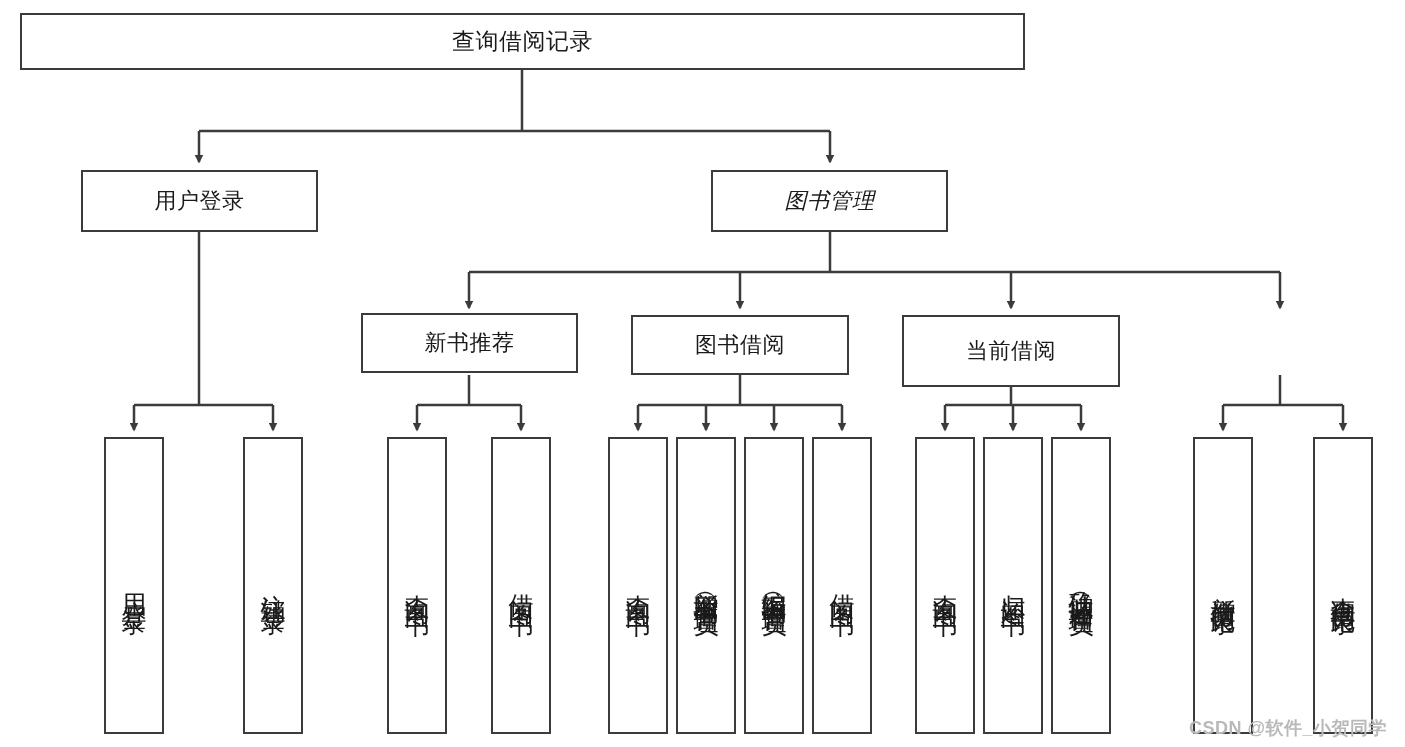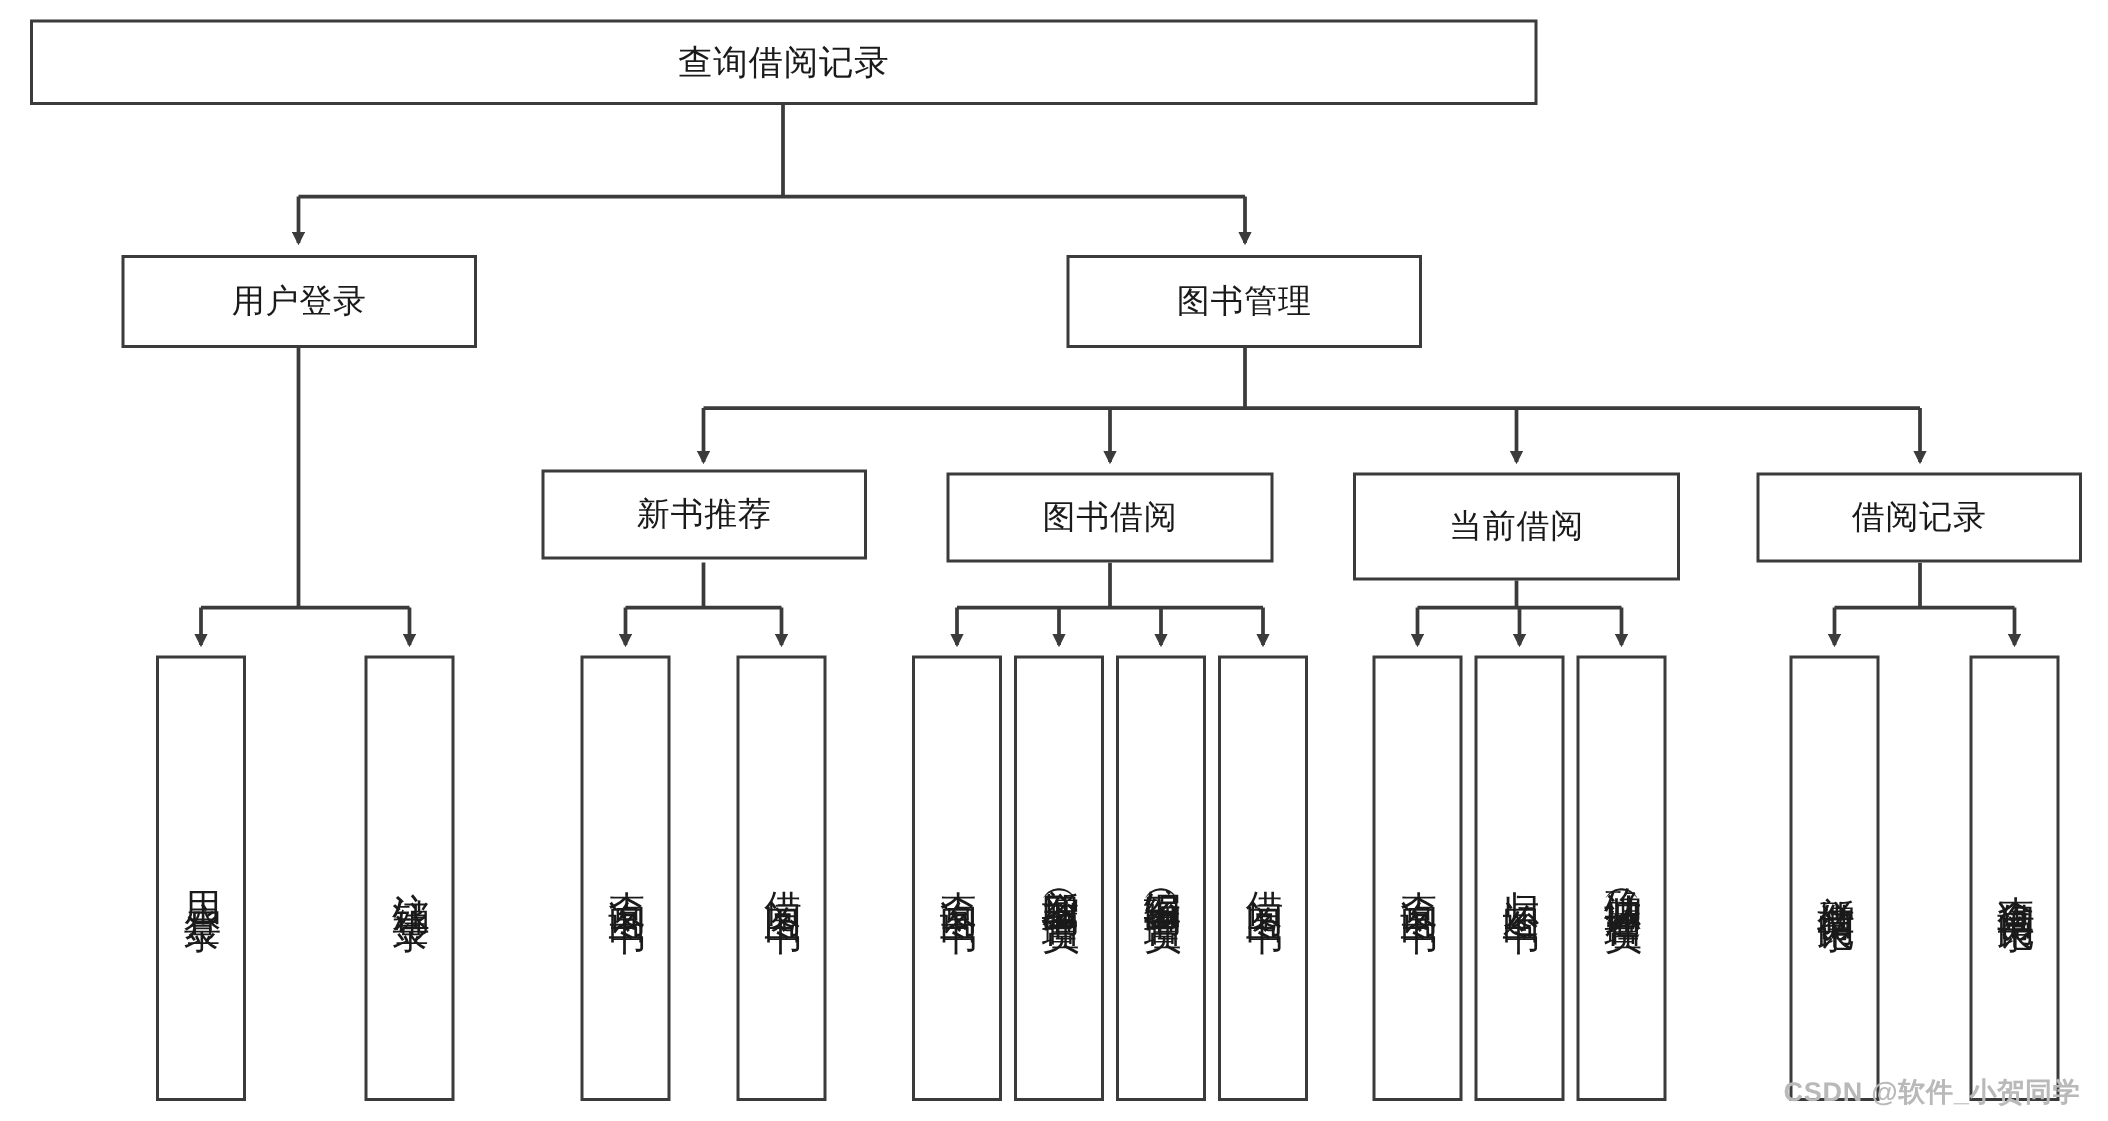--- a/index.html
+++ b/index.html
@@ -132,36 +132,33 @@
     </g>
   </svg>
 
   <div class="node horiz title" style="left:20px; top:13px; width:1005px; height:57px;">
     <span class="node-label">查询借阅记录</span>
   </div>
 
   <div class="node horiz" style="left:81px; top:170px; width:237px; height:62px;">
     <span class="node-label">用户登录</span>
   </div>
-  <div class="node horiz" style="left:711px; top:170px; width:237px; height:62px;">
+  <div class="node horiz" style="left:711px; top:170px; width:237px; height:62px;font-style:italic;">
     <span class="node-label">图书管理</span>
   </div>
 
   <div class="node horiz" style="left:361px; top:313px; width:217px; height:60px;">
     <span class="node-label">新书推荐</span>
   </div>
   <div class="node horiz" style="left:631px; top:315px; width:218px; height:60px;">
     <span class="node-label">图书借阅</span>
   </div>
   <div class="node horiz" style="left:902px; top:315px; width:218px; height:72px;">
     <span class="node-label">当前借阅</span>
   </div>
-  <div class="node horiz" style="left:1171px; top:315px; width:217px; height:60px;">
-    <span class="node-label">借阅记录</span>
-  </div>
 
   <div class="node vert" style="left:104px; top:437px; width:60px; height:297px;">
     <span class="node-label">用户登录</span>
   </div>
   <div class="node vert" style="left:243px; top:437px; width:60px; height:297px;">
     <span class="node-label">注销登录</span>
   </div>
 
   <div class="node vert" style="left:387px; top:437px; width:60px; height:297px;">
     <span class="node-label">查询图书</span>

